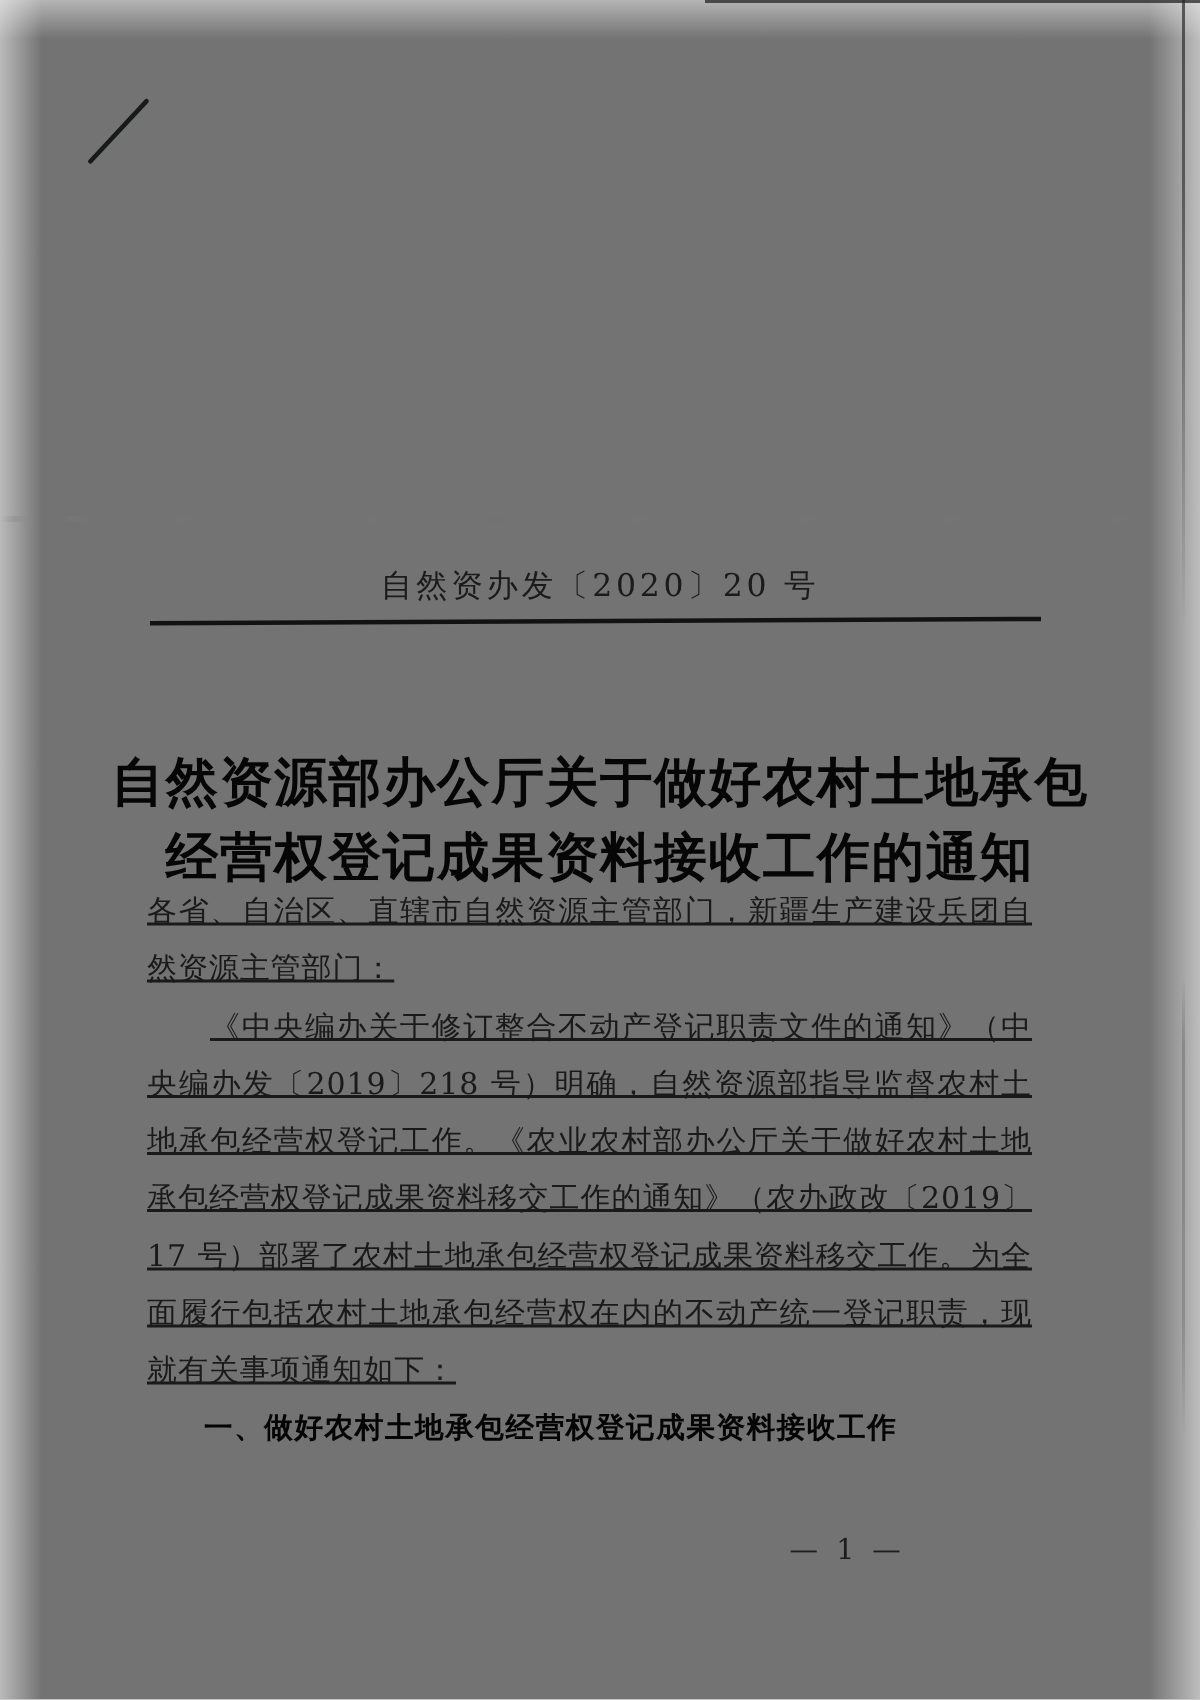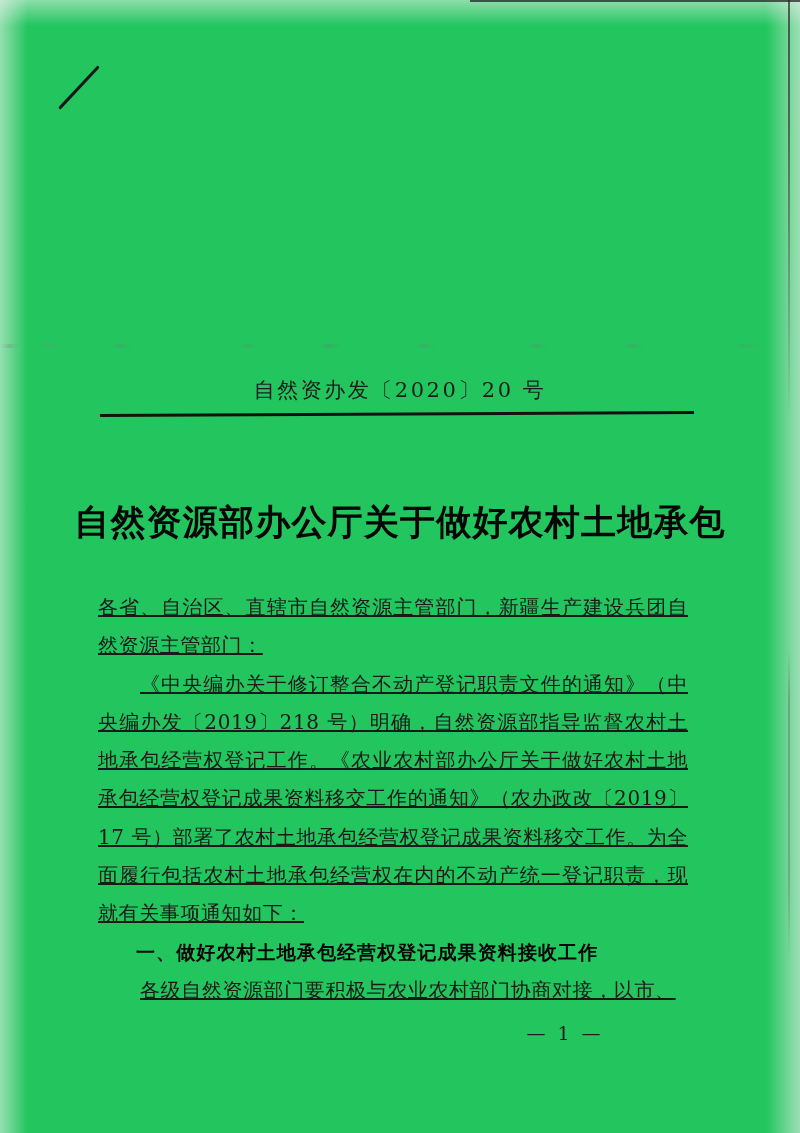--- a/index.html
+++ b/index.html
@@ -14,21 +14,21 @@
     position: relative;
     overflow: hidden;
     font-family: "DejaVu Serif", "Liberation Serif", serif;
     color: #111111;
   }
 
   
   #page-sheet {
     position: absolute;
     inset: 0;
-    background: #22c55e;
+    background: #737373;
   }
 
   
   #paper-tone {
     position: absolute;
     inset: 0;
     background:
       linear-gradient(90deg, rgba(245,245,245,0.55) 0px, rgba(255,255,255,0) 28px),
       linear-gradient(270deg, rgba(240,240,240,0.6) 0px, rgba(255,255,255,0) 34px),
       linear-gradient(180deg, rgba(246,246,246,0.5) 0px, rgba(255,255,255,0) 26px);
@@ -219,31 +219,31 @@
   <div id="scan-edge-top"></div>
   <div id="scan-edge-right"></div>
   <div id="scan-speckle"></div>
 
   <div id="doc-number">自然资办发〔2020〕20 号</div>
 
   <div id="doc-rule"></div>
 
   <h1 id="doc-title">
     <span class="tline">自然资源部办公厅关于做好农村土地承包</span>
+    <span class="tline">经营权登记成果资料接收工作的通知</span>
   </h1>
 
   <div id="doc-body">
 
     <p class="para">各省、自治区、直辖市自然资源主管部门，新疆生产建设兵团自然资源主管部门：</p>
 
     <p class="para indent">《中央编办关于修订整合不动产登记职责文件的通知》（中央编办发〔2019〕218 号）明确，自然资源部指导监督农村土地承包经营权登记工作。《农业农村部办公厅关于做好农村土地承包经营权登记成果资料移交工作的通知》（农办政改〔2019〕17 号）部署了农村土地承包经营权登记成果资料移交工作。为全面履行包括农村土地承包经营权在内的不动产统一登记职责，现就有关事项通知如下：</p>
 
     <p class="section-heading">一、做好农村土地承包经营权登记成果资料接收工作</p>
 
-    <p class="para indent">各级自然资源部门要积极与农业农村部门协商对接，以市、</p>
 
   </div>
 
   <div id="page-footer">
     <span class="pf-inner">— 1 —</span>
   </div>
 
 </div>
 
 </body></html>

